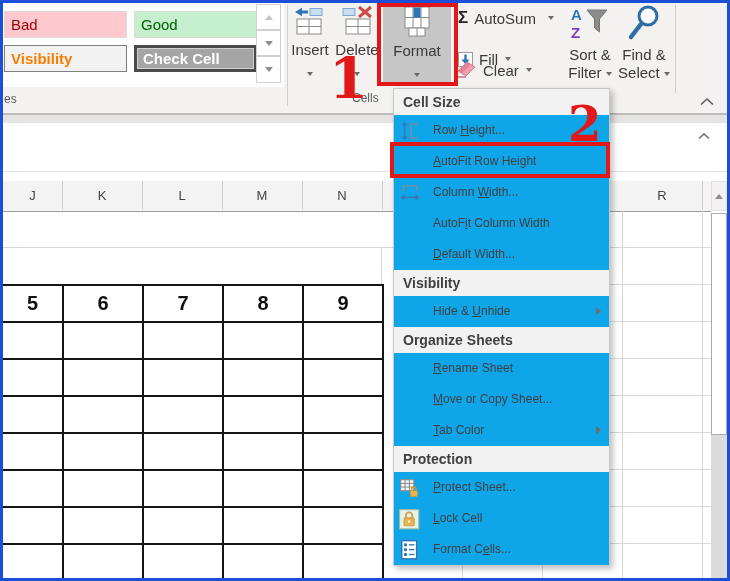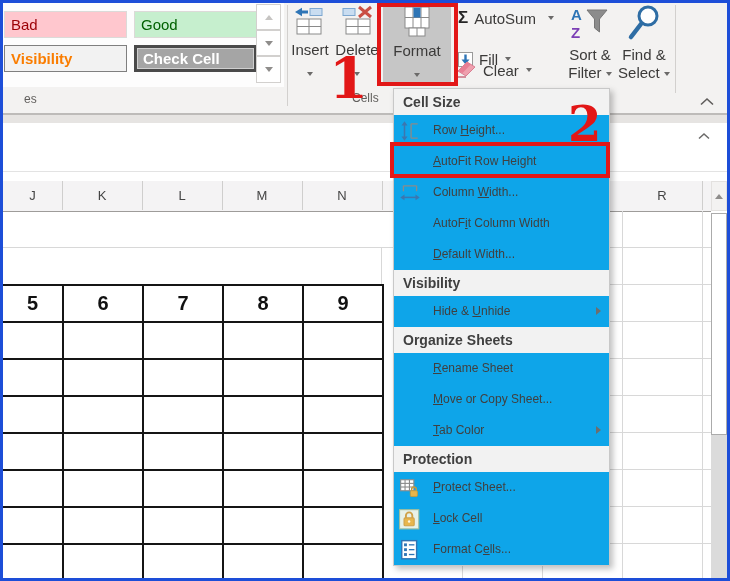--- a/index.html
+++ b/index.html
@@ -99,21 +99,21 @@
   <div class="abs style-tile tile-check">Check Cell</div>
   <div class="abs gal-btn" style="top:1px;">
       <span class="tri-up" style="border-bottom-color:#c6c4c2;"></span>
     </div>
   <div class="abs gal-btn" style="top:27px;">
       <span class="tri-dn"></span>
     </div>
   <div class="abs gal-btn" style="top:53px;height:27px;">
     <span><span class="more-bar"></span><span class="tri-dn" style="display:block;"></span></span>
   </div>
-  <div class="abs group-label" style="left:1px; top:89px;padding-left:20px;">es</div>
+  <div class="abs group-label" style="left:1px; top:89px;">es</div>
   <div class="abs vsep" style="left:284px; top:2px; height:101px;"></div>
 
   <div class="abs big-btn" style="left:283px; top:2px;">
     <span>
       <svg width="34" height="32" viewBox="0 0 34 32">
         <line x1="8" y1="7" x2="15" y2="7" stroke="#2e75b6" stroke-width="3"></line>
         <polygon points="2,7 9,2.8 9,11.2" fill="#2e75b6"></polygon>
         <rect x="17" y="3.5" width="12" height="7" fill="#c9ddf1" stroke="#7da7d0"></rect>
         <rect x="4" y="14" width="24" height="15" fill="#fff" stroke="#8a8a8a"></rect>
         <line x1="16" y1="14" x2="16" y2="29" stroke="#8a8a8a"></line>

